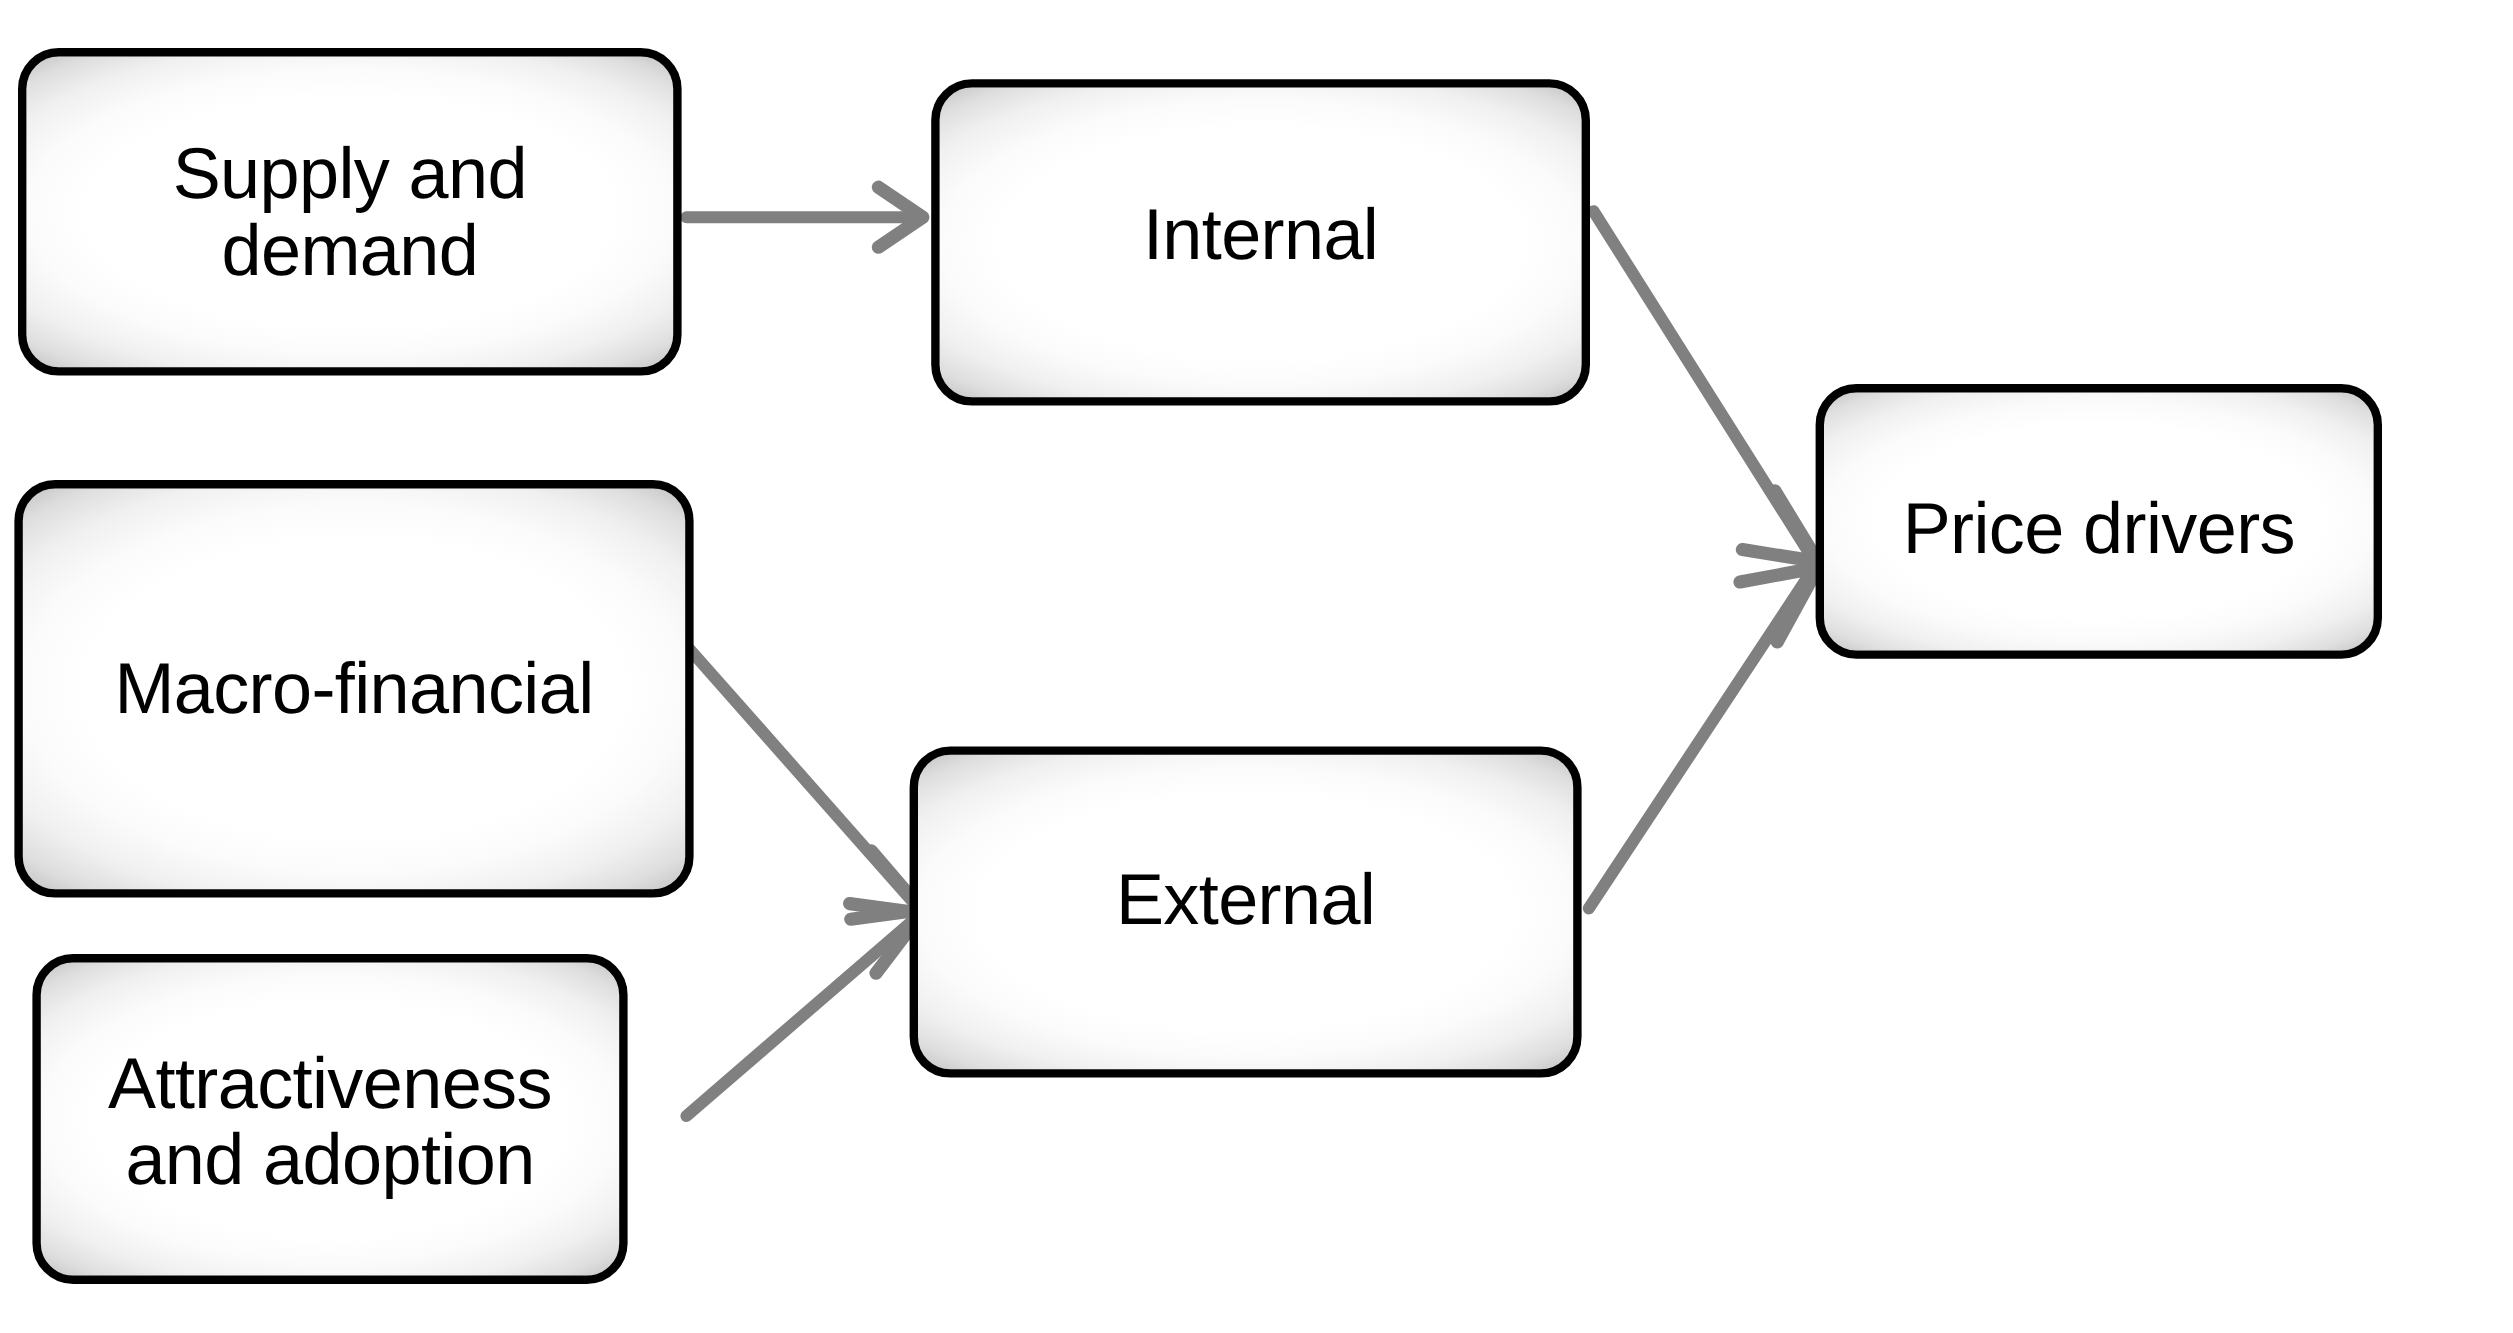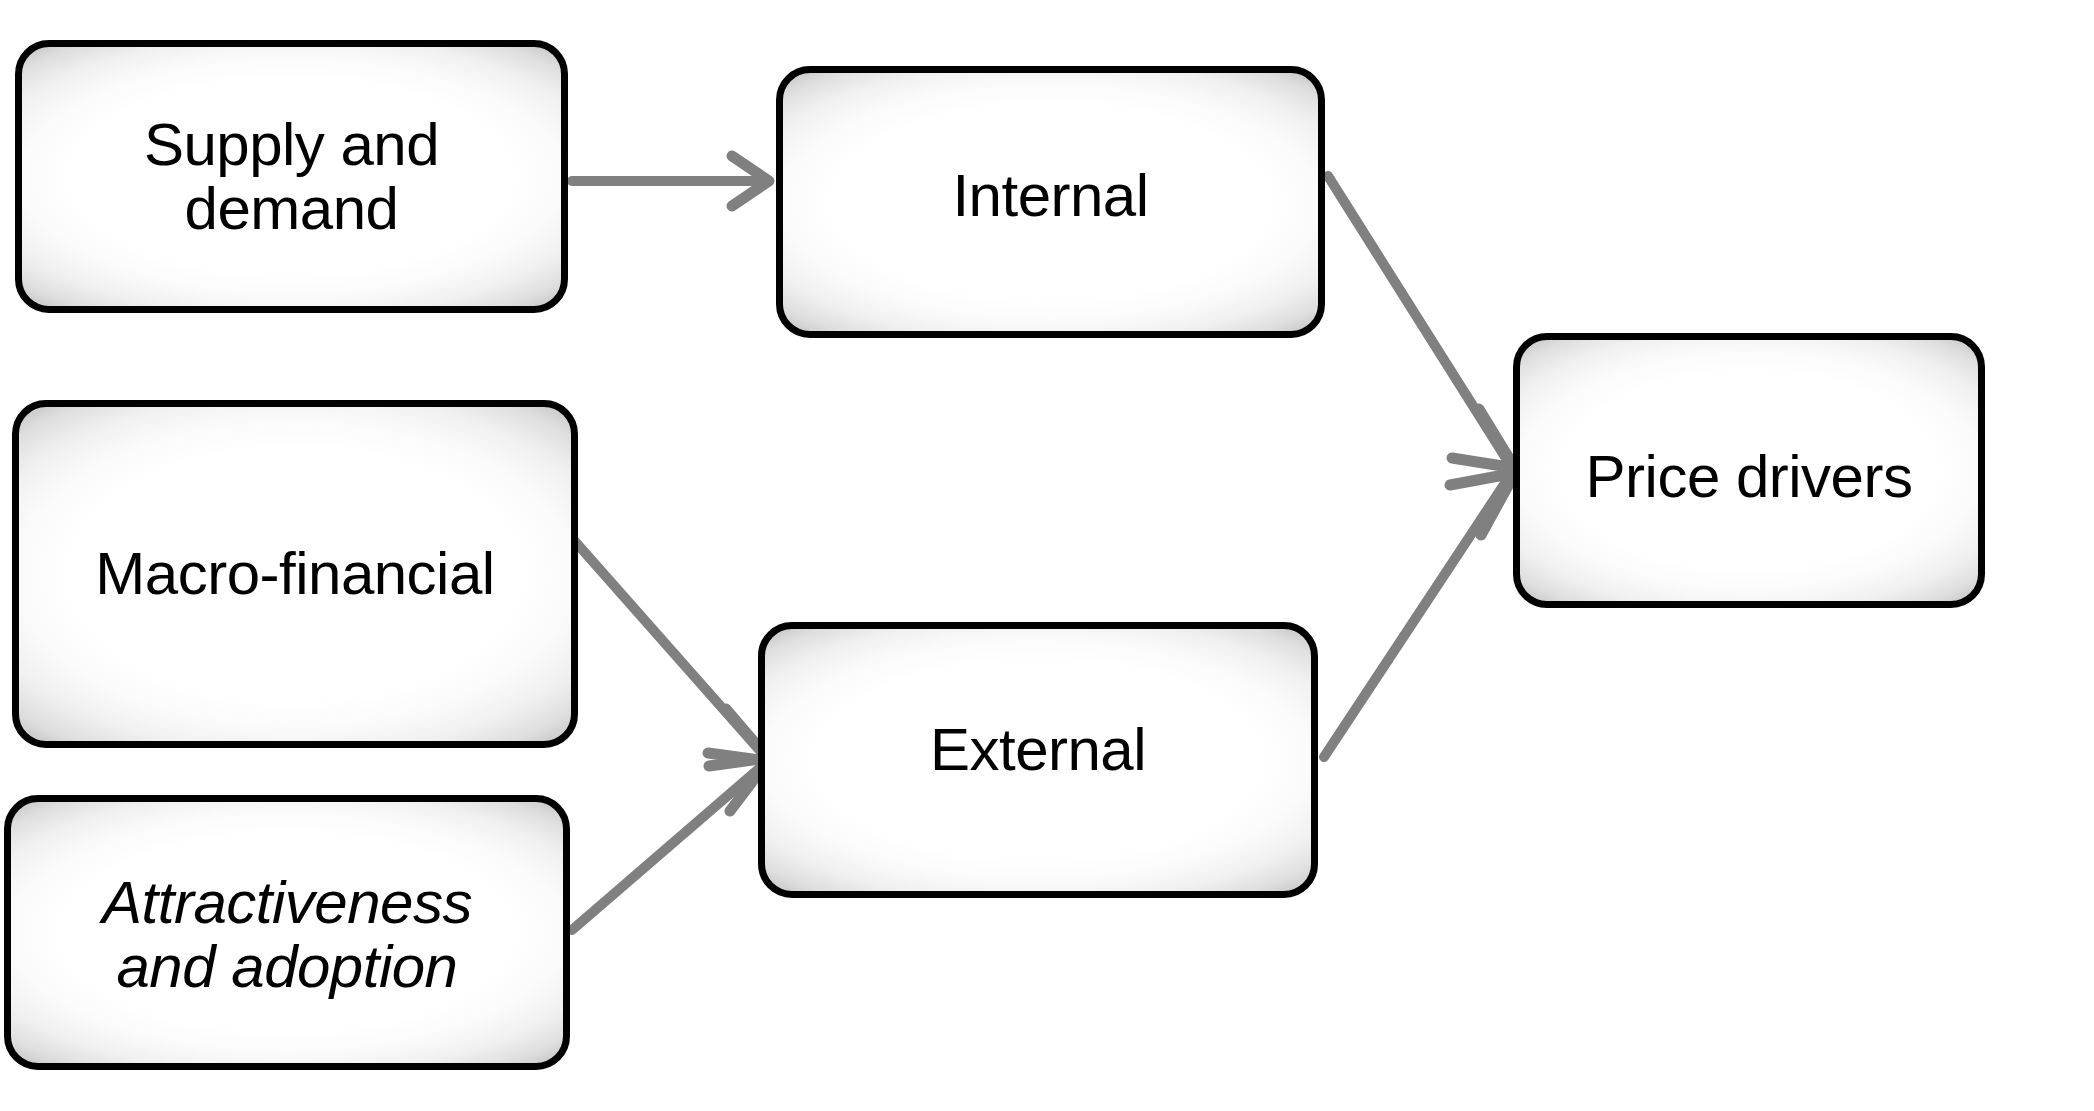--- a/index.html
+++ b/index.html
@@ -48,22 +48,22 @@
     white-space: pre-line;
     padding: 0 6px;
     position: relative;
     z-index: 3;
   }
   
   #node-supply-demand { left: 15px;   top: 40px;  width: 553px; height: 273px; }
   #node-internal      { left: 776px;  top: 38px;  width: 549px; height: 272px; margin-top: 28px; }
   #node-macro         { left: 12px;   top: 400px; width: 566px; height: 348px; }
   #node-external      { left: 758px;  top: 622px; width: 560px; height: 276px; }
-  #node-attract       { left: 4px;   top: 795px; width: 566px; height: 275px; font-style: italic; }
-  #node-price-drivers { left: 1513px; top: 333px; width: 472px; height: 275px; }
+  #node-attract       { left: 27px;   top: 795px; width: 496px; height: 275px; }
+  #node-price-drivers { left: 1513px; top: 320px; width: 472px; height: 229px; }
 
   
   #node-internal .label      { transform: translateY(-6px); }
   #node-external .label      { transform: translateY(-10px); }
   #node-macro .label         { transform: translateY(0px); }
   #node-price-drivers .label { transform: translateY(6px); }
   #node-attract .label       { transform: translateY(2px); }
 
   
   #connectors {

